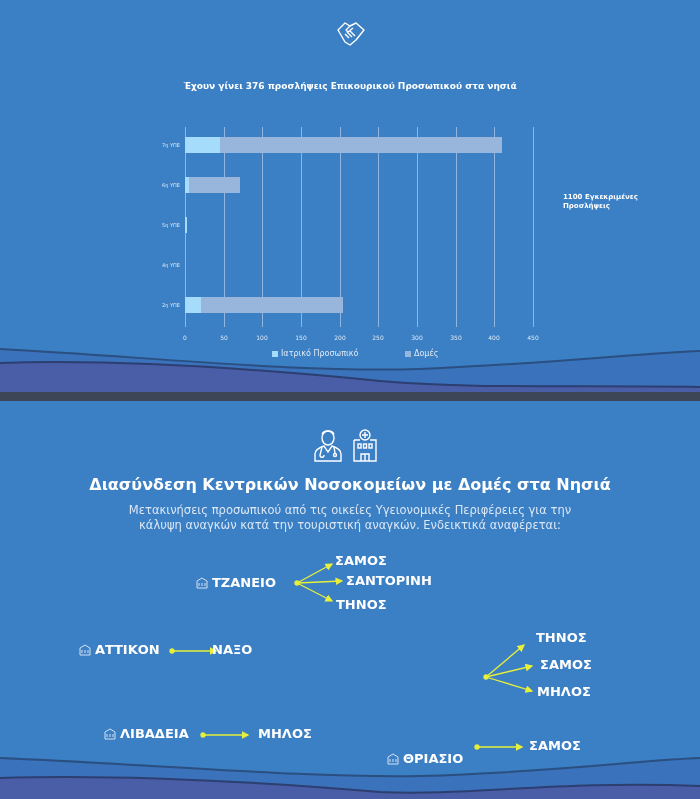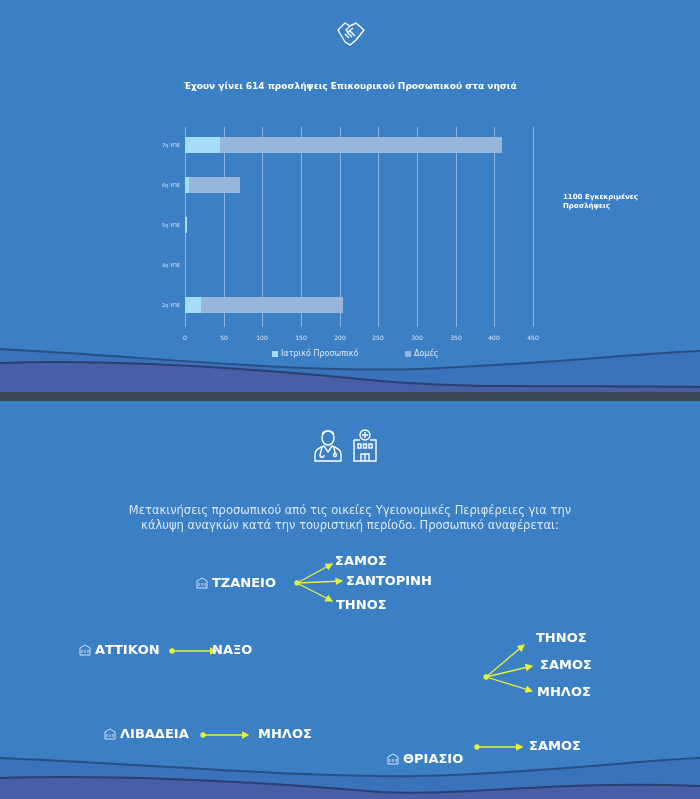--- a/index.html
+++ b/index.html
@@ -33,21 +33,21 @@
 
 <div class="panel" id="p1">
   <svg style="position:absolute;left:336px;top:20px" width="30" height="28" viewBox="0 0 30 28">
     <g fill="none" stroke="#fff" stroke-width="1.4" stroke-linejoin="round">
       <path d="M2 10 L9 3 L14 6 L20 3 L28 10 L20 20 L14 25 L9 22 Z"></path>
       <path d="M9 14 L13 18 M11 12 L16 17 M14 11 L19 16"></path>
       <path d="M14 6 L10 10 L12 12 L17 8"></path>
     </g>
   </svg>
   <div class="center s1">
-    <div>Έχουν γίνει 614 προσλήψεις Επικουρικού Προσωπικού στα νησιά</div>
+    <div>Έχουν γίνει 376 προσλήψεις Επικουρικού Προσωπικού στα νησιά</div>
   </div>
 
   <div>
 
     <div class="grid" style="left:185px"></div>
     <div class="grid" style="left:224px"></div>
     <div class="grid" style="left:262px"></div>
     <div class="grid" style="left:301px"></div>
     <div class="grid" style="left:340px"></div>
     <div class="grid" style="left:378px"></div>
@@ -130,23 +130,24 @@
       <circle cx="15" cy="7" r="5"></circle>
       <path d="M15 4 L15 10 M12 7 L18 7"></path>
       <path d="M4 12 L10 12 M20 12 L26 12 L26 33 L4 33 L4 12"></path>
       <rect x="8" y="16" width="3" height="4"></rect>
         <rect x="13.5" y="16" width="3" height="4"></rect>
         <rect x="19" y="16" width="3" height="4"></rect>
       <path d="M11 33 L11 26 L19 26 L19 33 M15 26 L15 33"></path>
     </g>
   </svg>
 
+  <div class="center t2" style="top:74px">Διασύνδεση Κεντρικών Νοσοκομείων με Δομές στα Νησιά</div>
   <div class="center s2" style="top:102px">
     <div>Μετακινήσεις προσωπικού από τις οικείες Υγειονομικές Περιφέρειες για την</div>
-    <div>κάλυψη αναγκών κατά την τουριστική περίοδο. Προσωπικό αναφέρεται:</div>
+    <div>κάλυψη αναγκών κατά την τουριστική αναγκών. Ενδεικτικά αναφέρεται:</div>
   </div>
 
   <svg class="arrows" width="700" height="398">
     <defs>
       <marker id="ah" markerWidth="6" markerHeight="6" refX="5" refY="3" orient="auto">
         <path d="M0 0 L6 3 L0 6 Z" fill="#e8f03a"></path>
       </marker>
     </defs>
     <g stroke="#e8f03a" stroke-width="1.3" fill="#e8f03a">
       <circle cx="297" cy="182" r="2"></circle>

